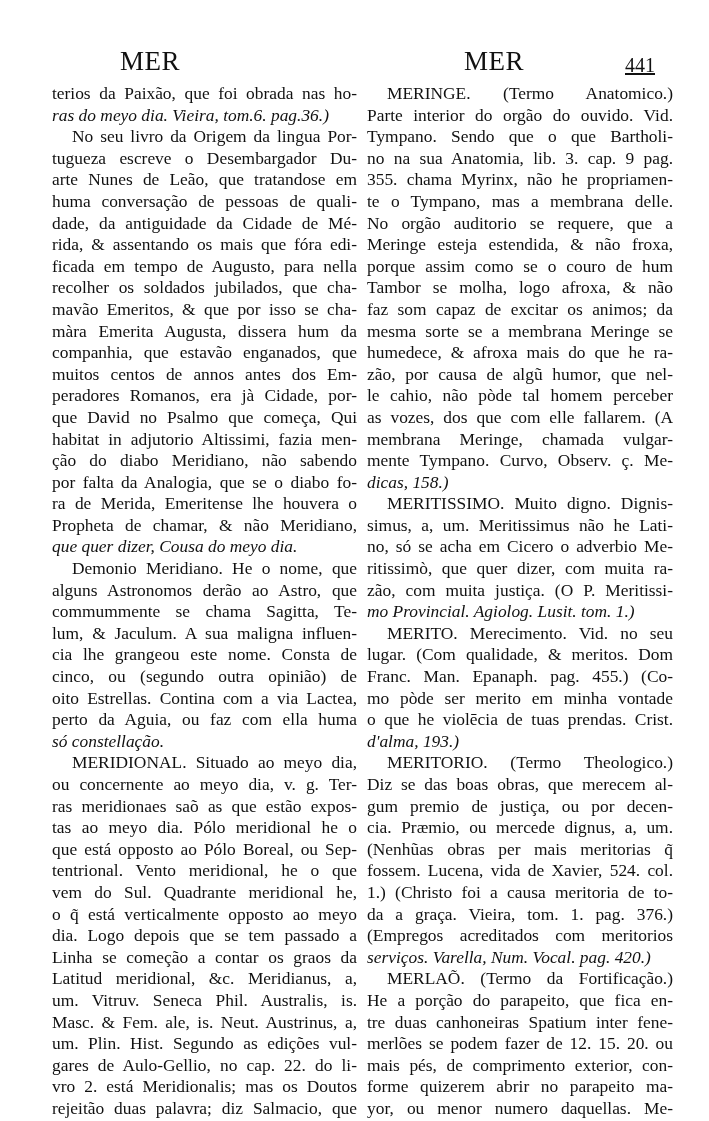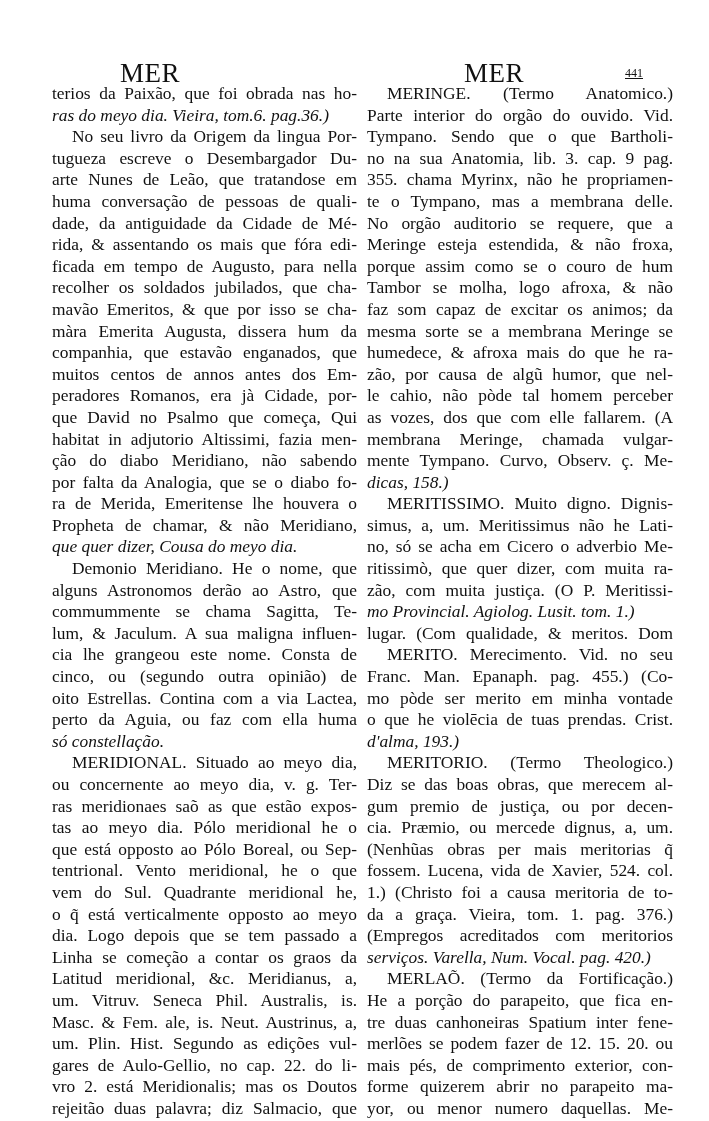--- a/index.html
+++ b/index.html
@@ -1,22 +1,22 @@
 <!DOCTYPE html>
 <html><head>
 <meta charset="utf-8">
 <style>
   html, body { margin: 0; padding: 0; background: #ffffff; }
   body { width: 709px; height: 1121px; position: relative; overflow: hidden;
          font-family: "Liberation Serif", "DejaVu Serif", serif; color: #111; }
   .page { position: absolute; left: 0; top: 0; width: 709px; height: 1121px; }
-  .header { position: absolute; top: 54px; left: 0; width: 709px; height: 40px; }
+  .header { position: absolute; top: 42px; left: 0; width: 709px; height: 40px; }
   .hdr-left { position: absolute; left: 120px; top: 4px; font-size: 27px; letter-spacing: 0.5px; }
   .hdr-right { position: absolute; left: 464px; top: 4px; font-size: 27px; letter-spacing: 0.5px; }
-  .hdr-num { position: absolute; left: 625px; top: 12px; font-size: 12px; text-decoration: underline; }
+  .hdr-num { position: absolute; left: 625px; top: 12px; font-size: 20px; text-decoration: underline; }
   .col { position: absolute; top: 83px; font-size: 17.4px; line-height: 21.6px; }
   .col-left { left: 52px; width: 305px; }
   .col-right { left: 367px; width: 306px; }
   .line { display: block; white-space: nowrap; text-align: justify; text-align-last: justify; height: 21.6px; }
   .line.last { text-align-last: left; font-style: italic; }
   .line.ind { padding-left: 20px; }
 </style>
 </head>
 <body>
 
@@ -98,22 +98,22 @@
       <span class="line">as vozes, dos que com elle fallarem. (A</span>
       <span class="line">membrana Meringe, chamada vulgar-</span>
       <span class="line">mente Tympano. Curvo, Observ. ç. Me-</span>
       <span class="line last">dicas, 158.)</span>
       <span class="line ind">MERITISSIMO. Muito digno. Dignis-</span>
       <span class="line">simus, a, um. Meritissimus não he Lati-</span>
       <span class="line">no, só se acha em Cicero o adverbio Me-</span>
       <span class="line">ritissimò, que quer dizer, com muita ra-</span>
       <span class="line">zão, com muita justiça. (O P. Meritissi-</span>
       <span class="line last">mo Provincial. Agiolog. Lusit. tom. 1.)</span>
+      <span class="line ind">MERITO. Merecimento. Vid. no seu</span>
       <span class="line">lugar. (Com qualidade, &amp; meritos. Dom</span>
-      <span class="line ind">MERITO. Merecimento. Vid. no seu</span>
       <span class="line">Franc. Man. Epanaph. pag. 455.) (Co-</span>
       <span class="line">mo pòde ser merito em minha vontade</span>
       <span class="line">o que he violēcia de tuas prendas. Crist.</span>
       <span class="line last">d'alma, 193.)</span>
       <span class="line ind">MERITORIO. (Termo Theologico.)</span>
       <span class="line">Diz se das boas obras, que merecem al-</span>
       <span class="line">gum premio de justiça, ou por decen-</span>
       <span class="line">cia. Præmio, ou mercede dignus, a, um.</span>
       <span class="line">(Nenhũas obras per mais meritorias q̃</span>
       <span class="line">fossem. Lucena, vida de Xavier, 524. col.</span>

